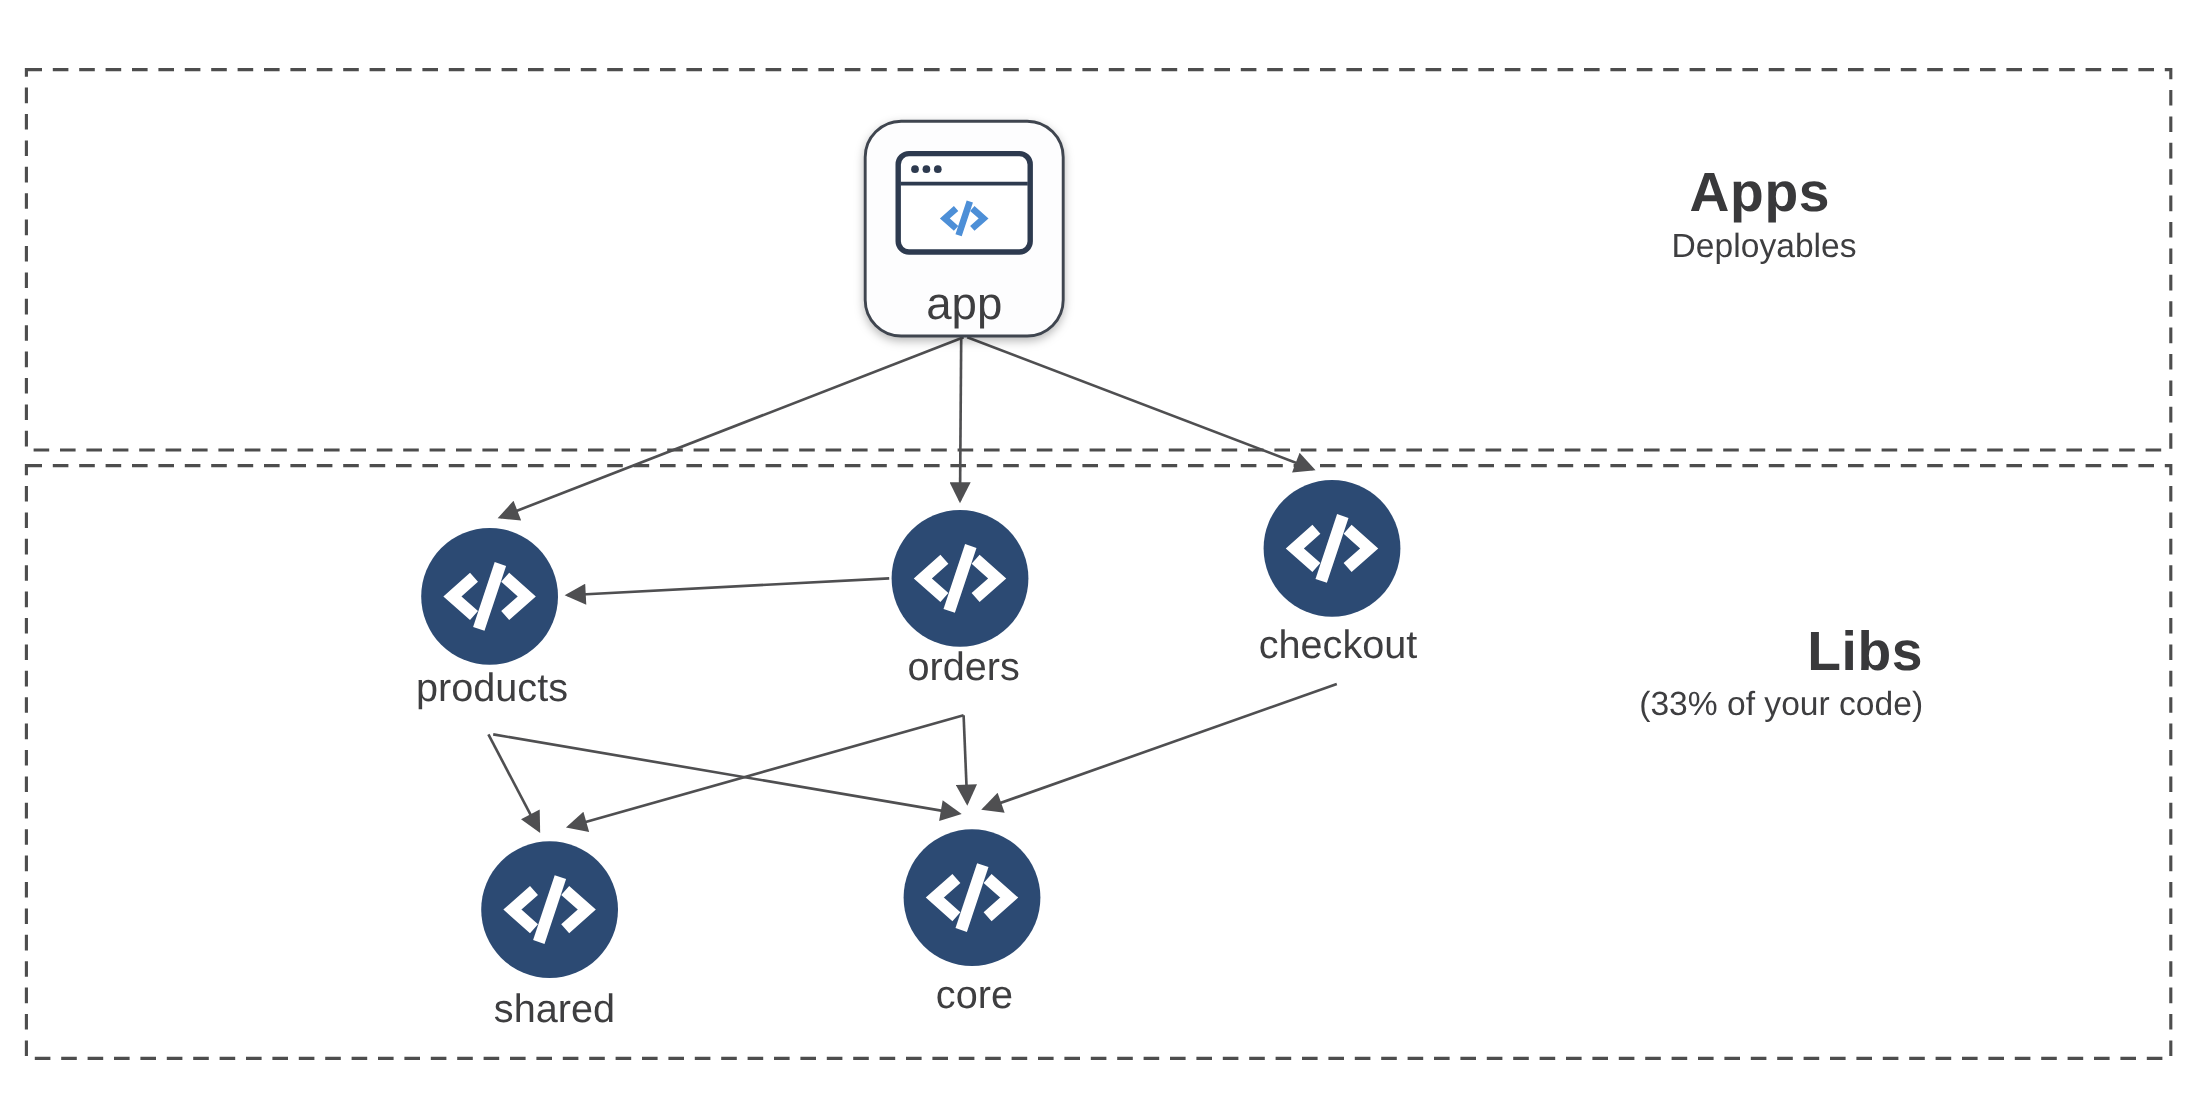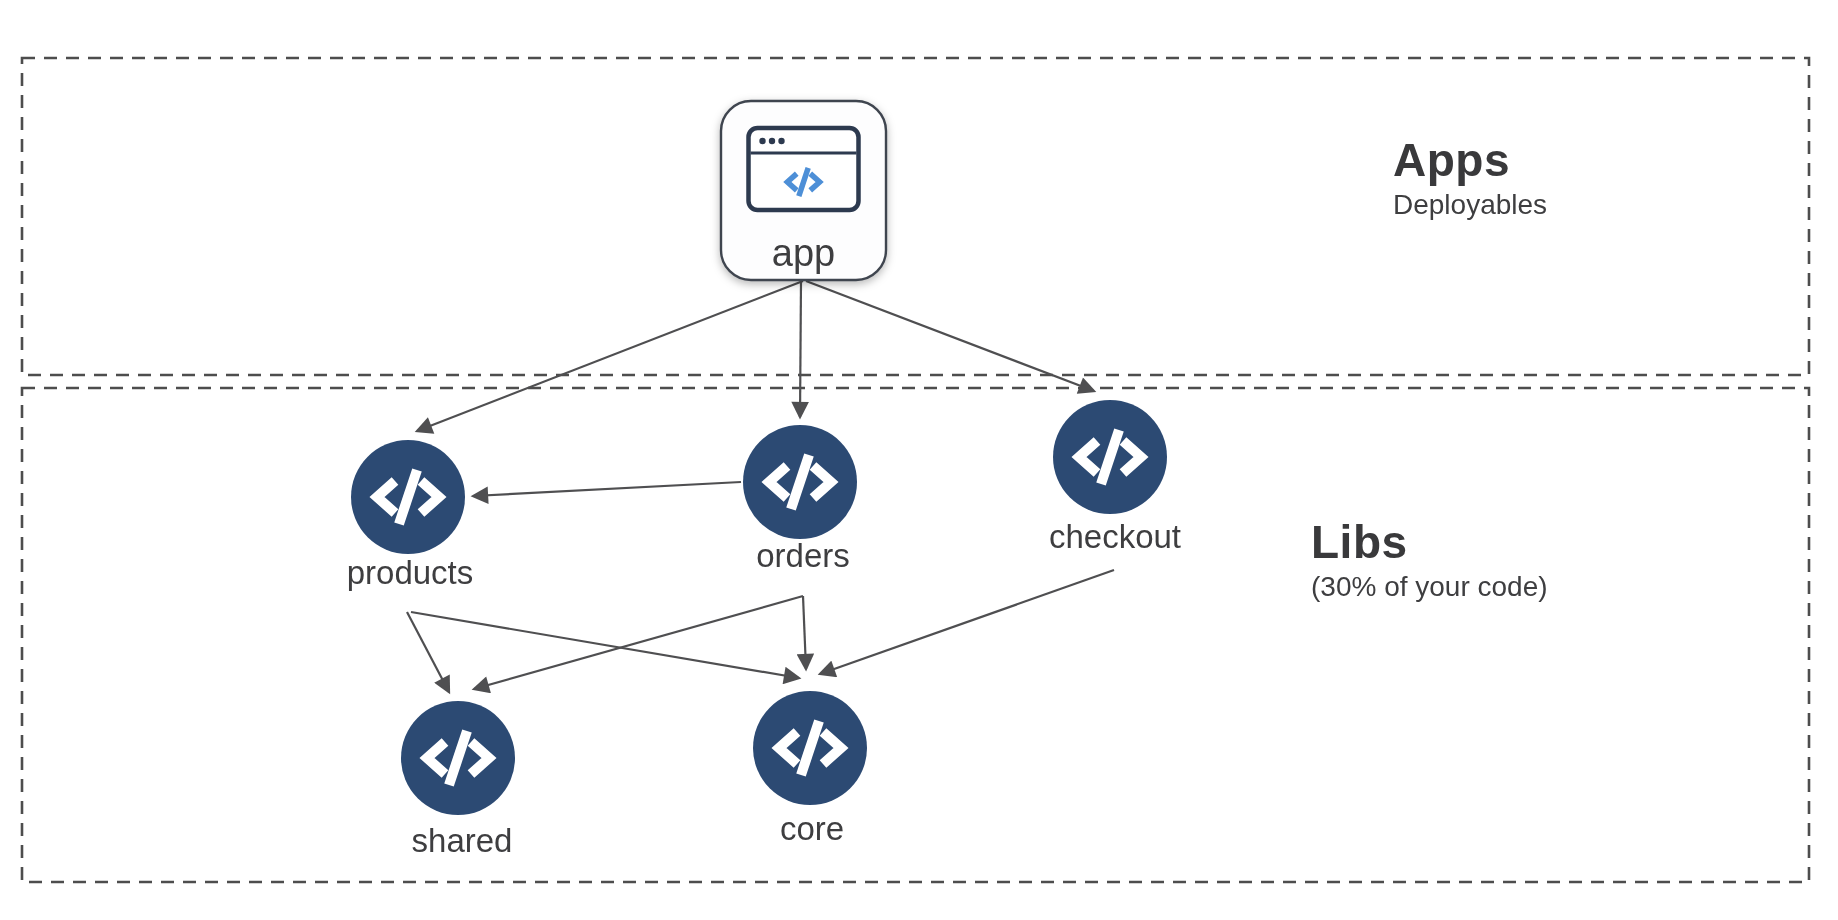--- a/index.html
+++ b/index.html
@@ -12,20 +12,21 @@
     overflow: hidden;
   }
   .stage svg { position: absolute; inset: 0; }
   .region-head { position: absolute; }
   .region-title {
     font-size: 46px;
     font-weight: 700;
     line-height: 1.16;
     color: #39393b;
     letter-spacing: 0.5px;
+    margin-left: 15px;
   }
   .region-sub {
     font-size: 28px;
     font-weight: 400;
     line-height: 1.28;
     color: #3e3e40;
   }
 </style>
 </head>
 <body>
@@ -109,17 +110,17 @@
         </g>
         <text x="812" y="840" text-anchor="middle" font-size="33" fill="#3e3e40" font-family="&quot;Liberation Sans&quot;, sans-serif">core</text>
       </g>
     </svg>
 
   <div class="region-head" id="apps-head" style="left: 1393px; top: 134px;">
     <div class="region-title">Apps</div>
     <div class="region-sub">Deployables</div>
   </div>
 
-  <div class="region-head" id="libs-head" style="left: 1311px; top: 516px;">
+  <div class="region-head" id="libs-head" style="left: 1366px; top: 516px; text-align: right;">
     <div class="region-title">Libs</div>
-    <div class="region-sub">(30% of your code)</div>
+    <div class="region-sub">(33% of your code)</div>
   </div>
 </div>
 
 </body></html>

